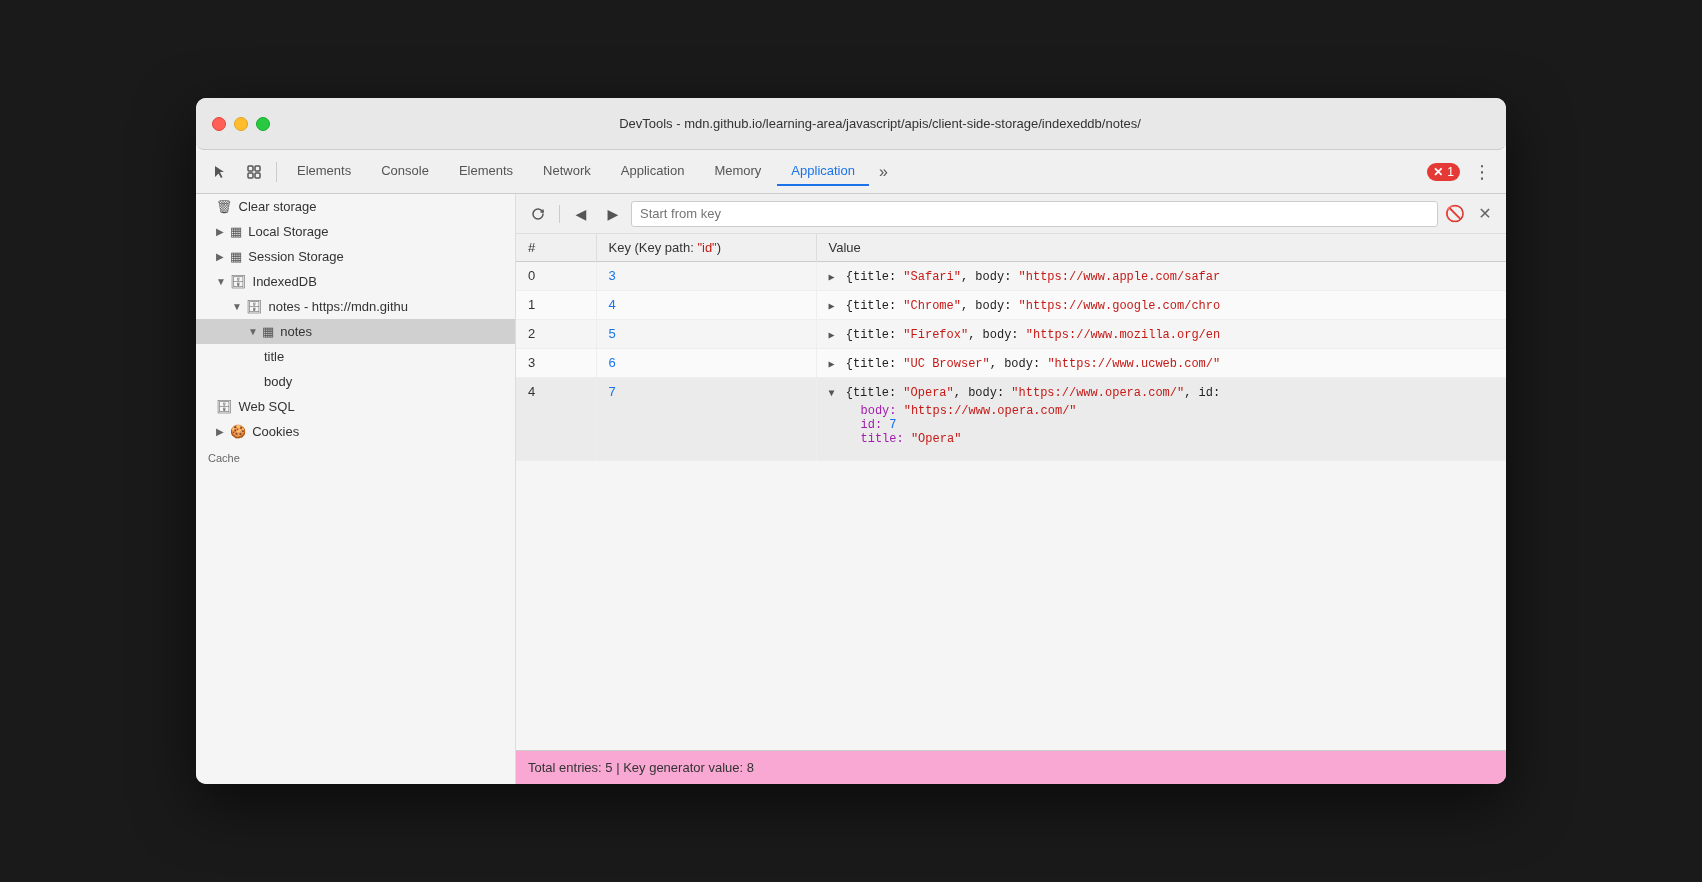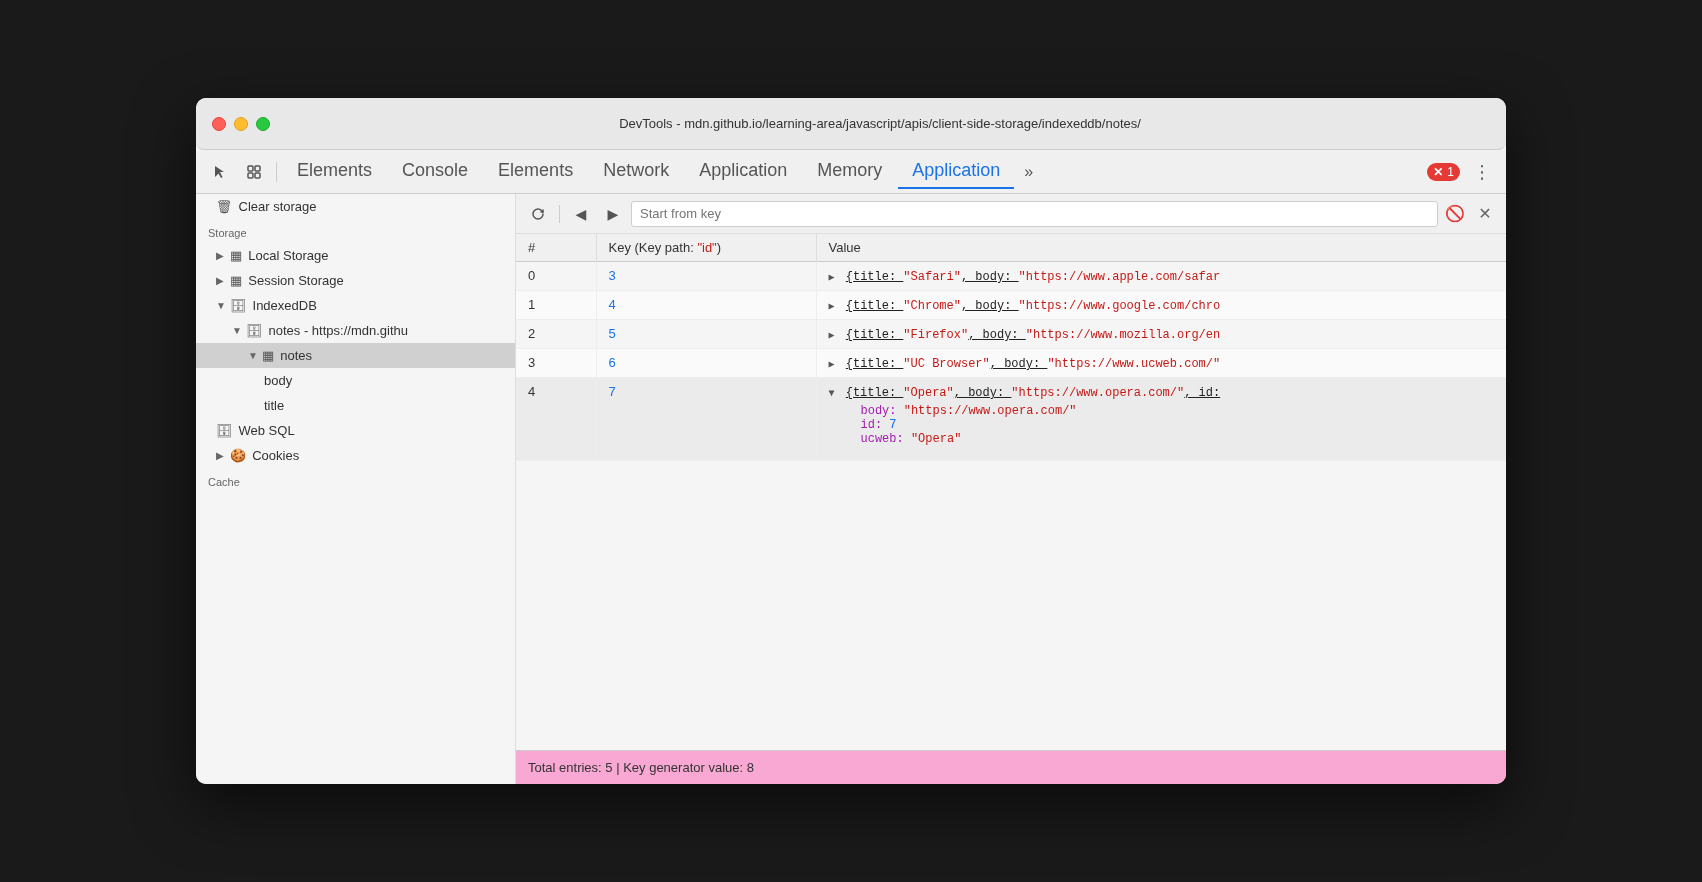--- a/index.html
+++ b/index.html
@@ -74,21 +74,21 @@
       font-size: 16px;
     }
     .toolbar-sep {
       width: 1px;
       height: 20px;
       background: #ccc;
       margin: 0 4px;
     }
     .tab {
       padding: 6px 14px;
-      font-size: 18px;
+      font-size: 13px;
       color: #555;
       cursor: pointer;
       border-bottom: 2px solid transparent;
       white-space: nowrap;
     }
     .tab.active {
       color: #1a73e8;
       border-bottom: 2px solid #1a73e8;
     }
     .tab-more {
@@ -258,21 +258,21 @@
       border-right: 1px solid #eee;
     }
     tbody td:last-child { border-right: none; }
     .key-val {
       color: #1a73e8;
     }
     .value-text {
       font-family: 'Courier New', monospace;
       font-size: 12px;
     }
-    .value-text .prop { color: #222; text-decoration: underline; }
+    .value-text .prop { color: #222; }
     .value-text .str { color: #c41a16; }
     .expand-arrow {
       display: inline-block;
       margin-right: 4px;
       font-size: 10px;
       color: #555;
       cursor: pointer;
     }
     .expand-arrow.open::before { content: '▼'; }
     .expand-arrow.closed::before { content: '▶'; }
@@ -346,21 +346,20 @@
 
   <div class="main-layout">
 
     <div class="sidebar">
 
       <div class="sidebar-item indent-1">
         <span class="icon-trash">🗑</span>
         <span>Clear storage</span>
       </div>
 
-      <div class="sidebar-section-label">Storage</div>
 
       <div class="sidebar-item indent-1">
         <span class="chevron chevron-right"></span>
         <span class="storage-icon">▦</span>
         <span>Local Storage</span>
       </div>
 
       <div class="sidebar-item indent-1">
         <span class="chevron chevron-right"></span>
         <span class="storage-icon">▦</span>
@@ -379,25 +378,25 @@
         <span>notes - https://mdn.githu</span>
       </div>
 
       <div class="sidebar-item indent-3 selected">
         <span class="chevron chevron-down"></span>
         <span class="table-icon">▦</span>
         <span>notes</span>
       </div>
 
       <div class="sidebar-item indent-4">
+        <span>title</span>
+      </div>
+
+      <div class="sidebar-item indent-4">
         <span>body</span>
-      </div>
-
-      <div class="sidebar-item indent-4">
-        <span>title</span>
       </div>
 
       <div class="sidebar-item indent-1">
         <span class="websql-icon">🗄</span>
         <span>Web SQL</span>
       </div>
 
       <div class="sidebar-item indent-1">
         <span class="chevron chevron-right"></span>
         <span class="cookie-icon">🍪</span>
@@ -483,21 +482,21 @@
               <td>4</td>
               <td><span class="key-val">7</span></td>
               <td>
                 <span class="value-text">
                   <span class="expand-arrow open"></span>
                   <span class="prop">{title: </span><span class="str">"Opera"</span><span class="prop">, body: </span><span class="str">"https://www.opera.com/"</span><span class="prop">, id:</span>
                 </span>
                 <div class="expanded-detail">
                   <div><span class="prop">body: </span><span class="str">"https://www.opera.com/"</span></div>
                   <div><span class="prop">id: </span><span class="num">7</span></div>
-                  <div><span class="prop">ucweb: </span><span class="str">"Opera"</span></div>
+                  <div><span class="prop">title: </span><span class="str">"Opera"</span></div>
                 </div>
               </td>
             </tr>
           </tbody>
         </table>
       </div>
 
       <div class="status-bar">
         <span>Total entries: 5 | Key generator value: 8</span>
       </div>

